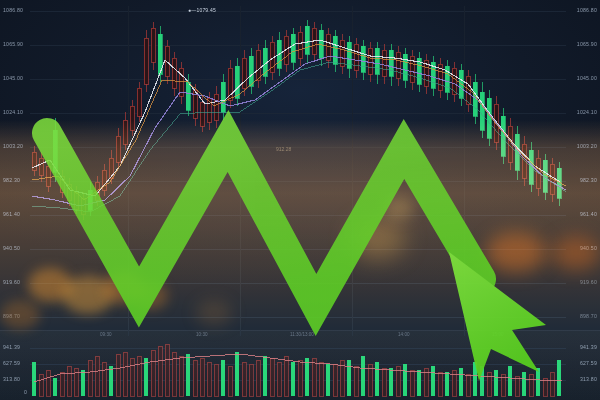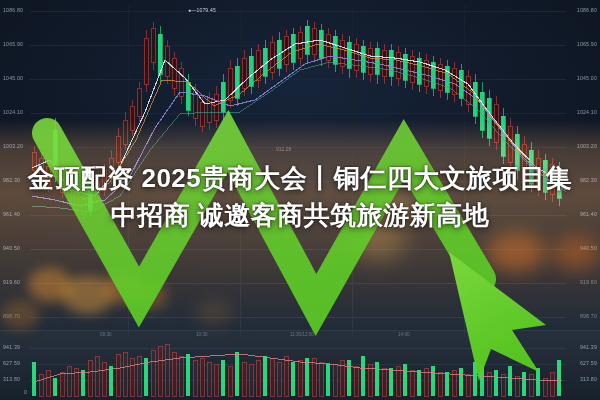--- a/index.html
+++ b/index.html
@@ -599,18 +599,14 @@
         <stop offset="0%" stop-color="#7ee03e"></stop>
         <stop offset="100%" stop-color="#57cc1f"></stop>
       </linearGradient>
     </defs>
     <g opacity="0.95">
       <polyline fill="none" stroke="url(#agrad)" stroke-width="30" stroke-linecap="round" stroke-linejoin="miter" points="47,133 139,297 228,141 316,305 404,149 481,279"></polyline>
       <path d="M 449 252 L 546 325 L 512 330 L 539 372 L 491 349 L 479 381 Z" fill="url(#headgrad)"></path>
     </g>
   </svg>
 
-  <div class="title">
-    <span class="l1">金顶配资 2025贵商大会丨铜仁四大文旅项目集</span>
-    <span class="l2">中招商 诚邀客商共筑旅游新高地</span>
-  </div>
 
 </div>
 
 </body></html>

